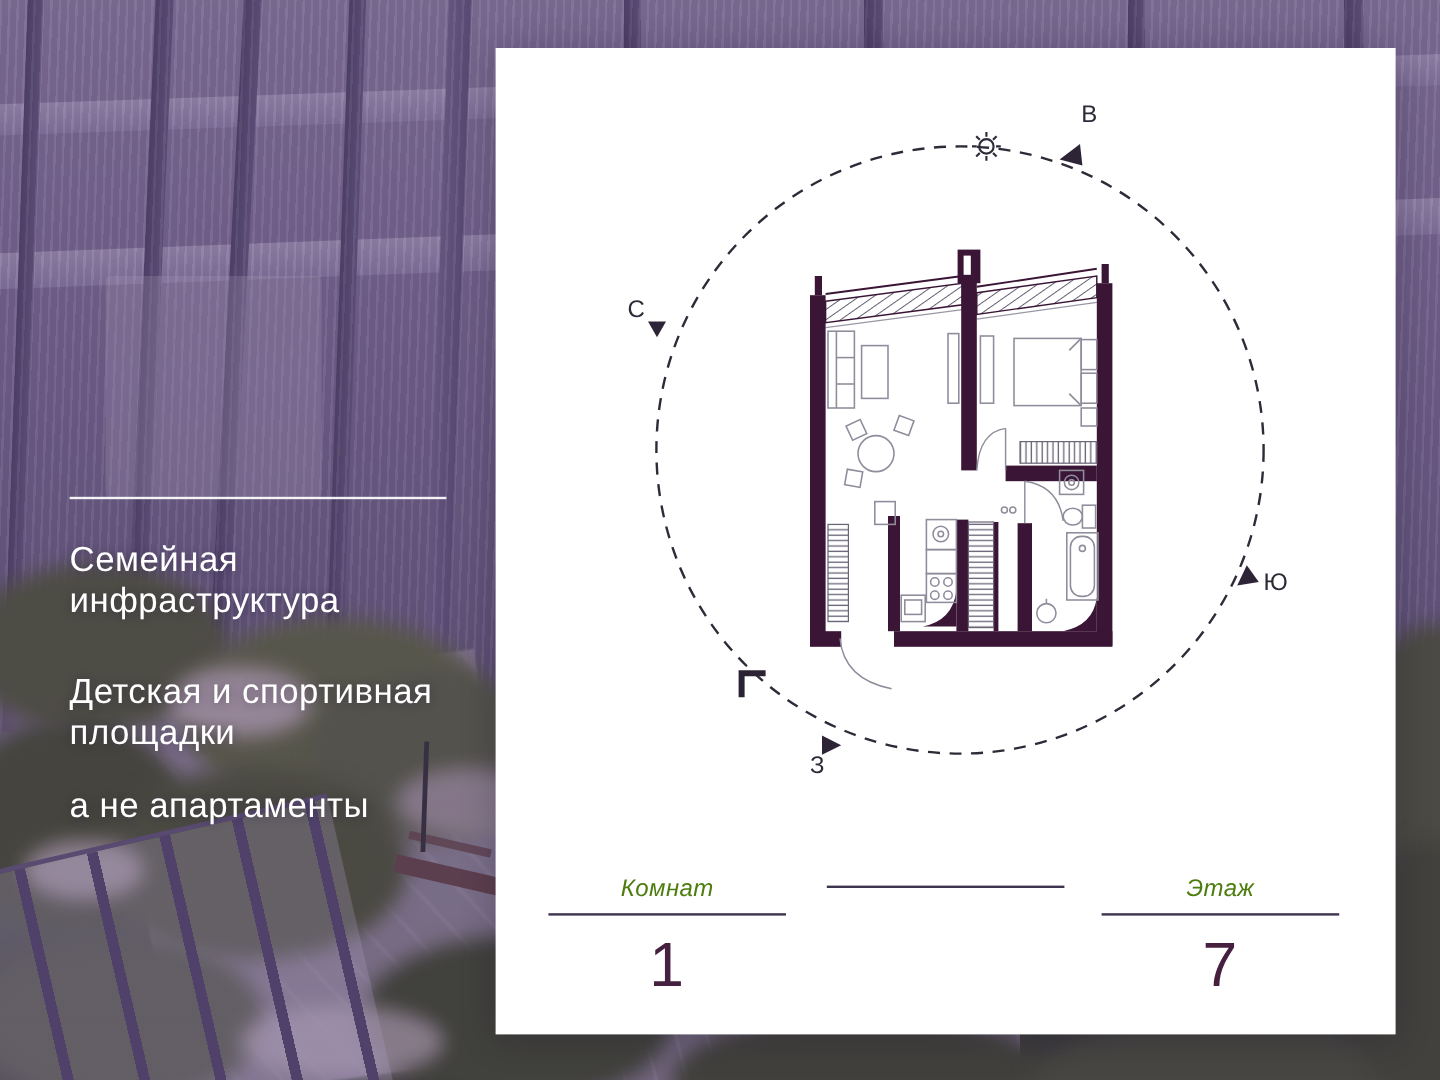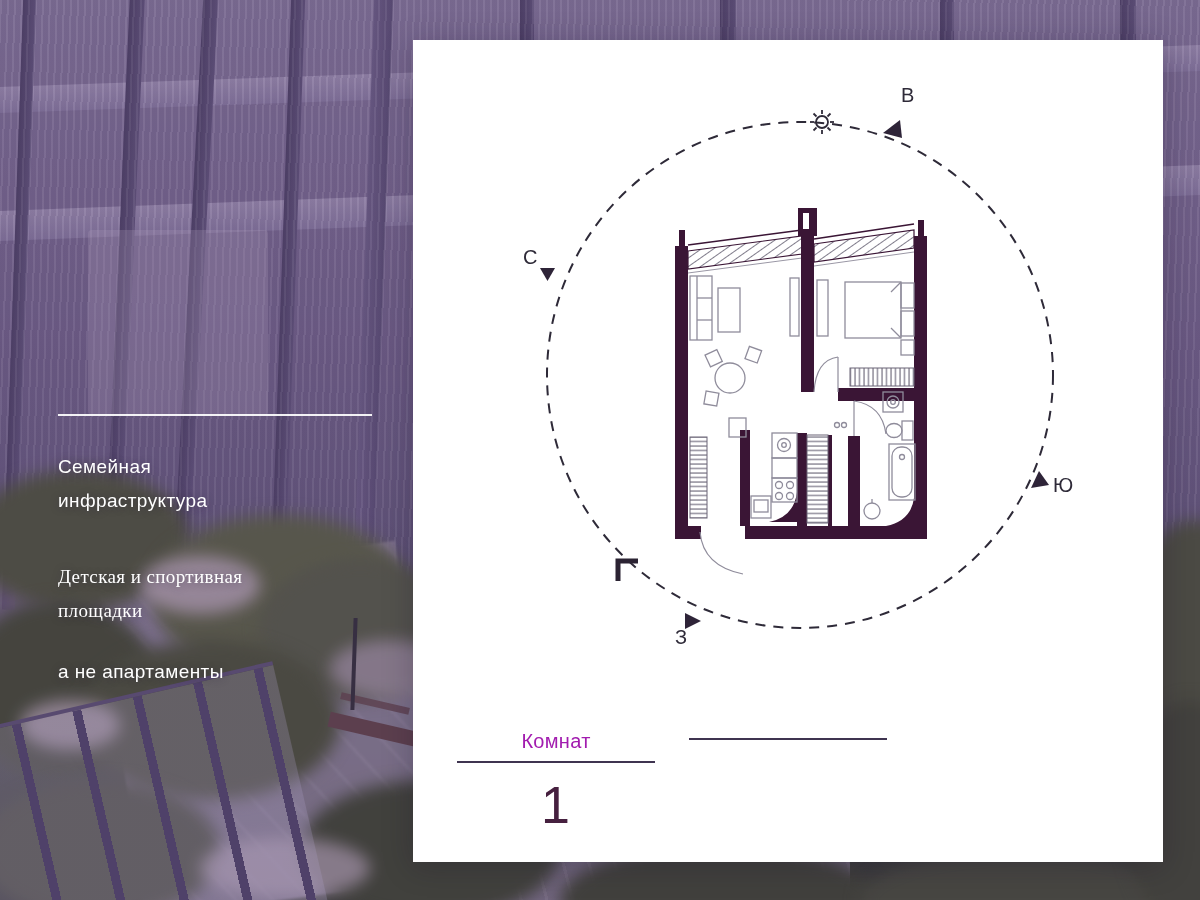--- a/index.html
+++ b/index.html
@@ -21,28 +21,28 @@
         border-top:4px solid #584c6e;
         background:repeating-linear-gradient(90deg,#4c4164 0 9px,rgba(190,180,212,.28) 9px 62px);}
   .bench{position:absolute;background:#5d3e42;transform:rotate(13deg);}
   .pole{position:absolute;background:#2e2a33;}
   .cast{position:absolute;inset:0;background:rgba(92,68,122,.22);}
   
   .logo{position:absolute;left:56px;top:290px;color:#fff;font-size:64px;font-weight:300;
         letter-spacing:8px;z-index:6;text-shadow:0 2px 10px rgba(40,30,60,.35);}
   .logo-rule{position:absolute;left:58px;top:414px;width:314px;height:2px;
         background:rgba(255,255,255,.92);z-index:6;}
-  .feature{position:absolute;left:58px;color:#fff;font-size:19px;line-height:34px;
+  .feature{position:absolute;left:58px;color:#fff;font-size:29px;line-height:34px;
         letter-spacing:.4px;z-index:6;text-shadow:0 1px 8px rgba(40,30,60,.4);}
   
   .card{position:absolute;left:413px;top:40px;width:750px;height:822px;background:#fff;
         z-index:5;box-shadow:0 4px 28px rgba(20,10,35,.25);}
   .plansvg{position:absolute;left:0;top:0;}
   .stat{position:absolute;width:198px;text-align:center;top:690px;}
-  .stat .lbl{font-size:20px;color:#a21caf;letter-spacing:.3px;}
+  .stat .lbl{font-size:20px;color:#4d7c0f;letter-spacing:.3px;font-style:italic;}
   .stat .rule{margin-top:8px;border-bottom:2px solid #3f3450;}
   .stat .val{margin-top:12px;font-size:52px;color:#46203f;letter-spacing:1px;}
   .s1{left:44px}.s2{left:276px}.s3{left:505px}
 </style>
 </head>
 <body>
 
 <div class="stage">
 
   <div>
@@ -90,21 +90,21 @@
     <div class="pole" style="left:352px;top:618px;width:4px;height:92px;transform:rotate(2deg);"></div>
     <div class="cast"></div>
   </div>
 
   <div class="logo-rule"></div>
 
   <div class="feature" style="top:450px;">
     <div>Семейная</div>
     <div>инфраструктура</div>
   </div>
-  <div class="feature" style="top:560px;font-family:Liberation Serif, serif;">
+  <div class="feature" style="top:560px;">
     <div>Детская и спортивная</div>
     <div>площадки</div>
   </div>
   <div class="feature" style="top:655px;">
     <div>а не апартаменты</div>
   </div>
   <div class="feature" style="top:758px;">
   </div>
 
   <div class="card">
@@ -265,15 +265,20 @@
     </svg>
 
     <div class="stat s1">
       <div class="lbl">Комнат</div>
       <div class="rule"></div>
       <div class="val">1</div>
     </div>
     <div class="stat s2">
       <div class="rule"></div>
     </div>
+    <div class="stat s3">
+      <div class="lbl">Этаж</div>
+      <div class="rule"></div>
+      <div class="val">7</div>
+    </div>
   </div>
 
 </div>
 
 </body></html>

